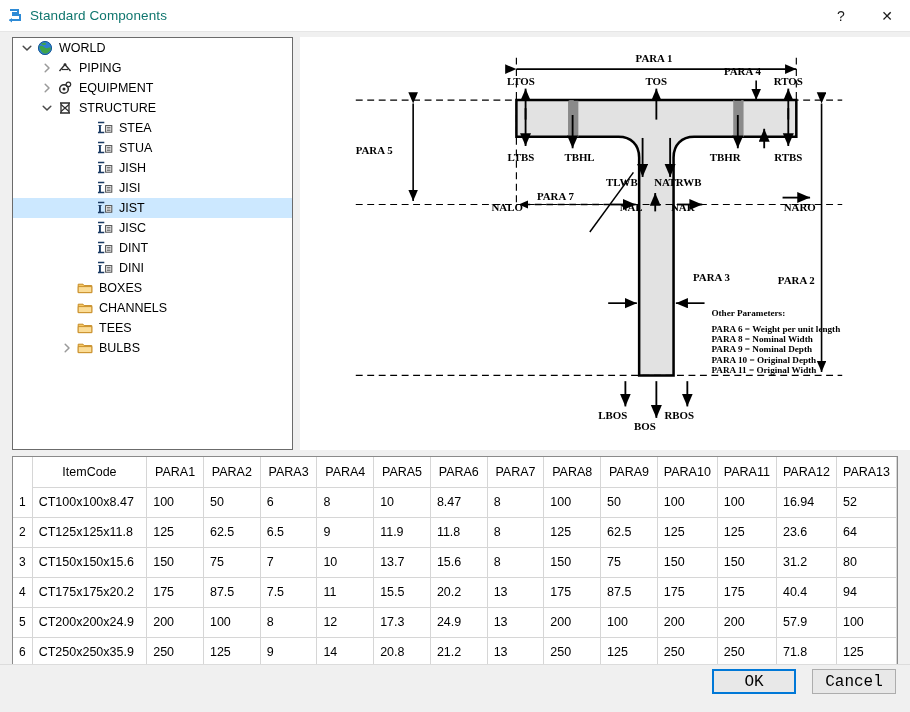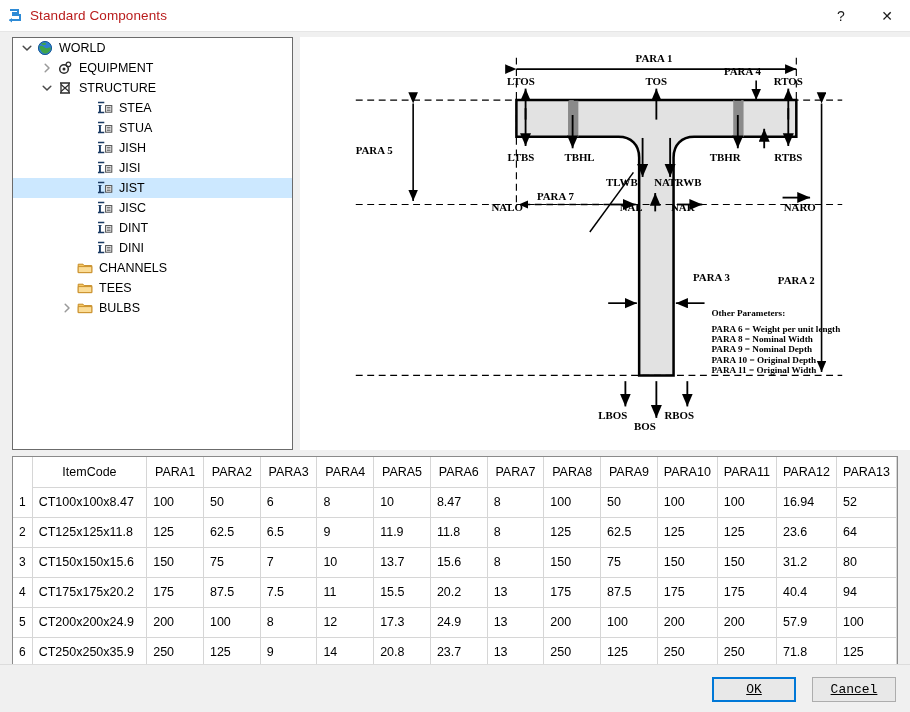--- a/index.html
+++ b/index.html
@@ -15,21 +15,21 @@
   }
 
   
   #titlebar {
     height: 32px; background:#ffffff;
     display:flex; align-items:center;
     border-bottom:1px solid #e6e6e6;
     position:relative;
   }
   #app-icon { width:30px; height:32px; display:flex; align-items:center; justify-content:center; }
-  #title-text { font-size:13.5px; color:#b91c1c; letter-spacing:.1px; }
+  #title-text { font-size:13.5px; color:#0f766e; letter-spacing:.1px; }
   .tb-btn {
     width:46px; height:32px; display:flex; align-items:center; justify-content:center;
     font-size:14px; color:#1b1b1b; cursor:default;
   }
   #titlebar-right { position:absolute; right:0; top:0; display:flex; }
 
   
   #window-body { position:absolute; top:32px; left:0; right:0; bottom:0; background:#f0f0f0; }
 
   
@@ -68,24 +68,24 @@
   th.rowhdr, td.rownum { border-right:none; text-align:center; color:#000; width:18px; padding:0 2px; }
   tr.hdr th.rowhdr { border-bottom:none; }
   td.rownum { border-bottom:none; font-size:12px; }
   th.c-item { width:115px; }
   td.c-item { width:115px; }
   .pcol { width:57px; }
 
   
   #footer { position:absolute; left:0; bottom:0; width:910px; height:48px; background:#f0f0f0; border-top:1px solid #dcdcdc;}
   .dlg-btn {
-    position:absolute; top:12px; height:25px; width:84px;
-    font-family:"Liberation Mono", monospace; font-size:13px;
+    position:absolute; top:4px; height:25px; width:84px;
+    font-family:"Liberation Mono", monospace; font-size:16px;
     background:#e8e8e8; border:1px solid #adadad; color:#000;
-    display:flex; align-items:center; justify-content:center; cursor:default;text-decoration:underline;
+    display:flex; align-items:center; justify-content:center; cursor:default;
   }
   #ok-button { right:114px; border:2px solid #0078d7; background:#e8e8e8; }
   #cancel-button { right:14px; }
 </style>
 </head>
 <body>
 
 <div id="titlebar">
   <div id="app-icon">
     <svg width="17" height="17" viewBox="0 0 17 17">
@@ -126,20 +126,36 @@
           </div>
           <div class="tree-row">
             <div style="width: 26px; flex: 0 0 auto;"></div>
             <div class="twisty">
               <svg width="12" height="12" viewBox="0 0 12 12">
                 <path d="M4.2 2.2 L8 6 L4.2 9.8" fill="none" stroke="#9a9a9a" stroke-width="1.5" stroke-linecap="round" stroke-linejoin="round"></path>
               </svg>
             </div>
             <div class="t-icon">
               <svg width="16" height="16" viewBox="0 0 16 16">
+                <path d="M2.5 11 L8 4.5 L13.5 11" fill="none" stroke="#2b2b2b" stroke-width="1.4"></path>
+                <path d="M5 9.5 L11 9.5" stroke="#2b2b2b" stroke-width="1.2"></path>
+                <circle cx="8" cy="4.6" r="1.4" fill="#2b2b2b"></circle>
+              </svg>
+            </div>
+            <span class="t-label">PIPING</span>
+          </div>
+          <div class="tree-row">
+            <div style="width: 26px; flex: 0 0 auto;"></div>
+            <div class="twisty">
+              <svg width="12" height="12" viewBox="0 0 12 12">
+                <path d="M4.2 2.2 L8 6 L4.2 9.8" fill="none" stroke="#9a9a9a" stroke-width="1.5" stroke-linecap="round" stroke-linejoin="round"></path>
+              </svg>
+            </div>
+            <div class="t-icon">
+              <svg width="16" height="16" viewBox="0 0 16 16">
                 <circle cx="7" cy="9" r="4.3" fill="none" stroke="#2b2b2b" stroke-width="1.5"></circle>
                 <circle cx="7" cy="9" r="1.5" fill="#2b2b2b"></circle>
                 <circle cx="11.4" cy="4.4" r="2.3" fill="none" stroke="#2b2b2b" stroke-width="1.2"></circle>
               </svg>
             </div>
             <span class="t-label">EQUIPMENT</span>
           </div>
           <div class="tree-row">
             <div style="width: 26px; flex: 0 0 auto;"></div>
             <div class="twisty">
@@ -251,20 +267,31 @@
             <div class="twisty"></div>
             <div class="t-icon">
               <svg width="16" height="16" viewBox="0 0 16 16">
                 <text x="0.5" y="12.6" font-family="Liberation Serif, serif" font-size="12.5" font-weight="bold" fill="#1b3b63">I</text>
                 <path d="M1 2.6 L7.3 2.6 M1 12.4 L7.3 12.4" stroke="#1b3b63" stroke-width="1.5"></path>
                 <rect x="8.6" y="5.6" width="6.2" height="6.6" fill="#fff" stroke="#4a4a4a" stroke-width="1"></rect>
                 <path d="M9.8 7.4 L13.6 7.4 M9.8 9 L13.6 9 M9.8 10.6 L13.6 10.6" stroke="#4a4a4a" stroke-width="0.8"></path>
               </svg>
             </div>
             <span class="t-label">DINI</span>
+          </div>
+          <div class="tree-row">
+            <div style="width: 46px; flex: 0 0 auto;"></div>
+            <div class="twisty"></div>
+            <div class="t-icon">
+              <svg width="16" height="16" viewBox="0 0 16 16">
+                <path d="M1.2 4.2 L6 4.2 L7.2 5.6 L14.8 5.6 L14.8 12.6 L1.2 12.6 Z" fill="#f6c761" stroke="#c68b26" stroke-width="1"></path>
+                <path d="M1.2 6.6 L14.8 6.6 L14.8 12.6 L1.2 12.6 Z" fill="#fbdc96" stroke="#c68b26" stroke-width="0.9"></path>
+              </svg>
+            </div>
+            <span class="t-label">BOXES</span>
           </div>
           <div class="tree-row">
             <div style="width: 46px; flex: 0 0 auto;"></div>
             <div class="twisty"></div>
             <div class="t-icon">
               <svg width="16" height="16" viewBox="0 0 16 16">
                 <path d="M1.2 4.2 L6 4.2 L7.2 5.6 L14.8 5.6 L14.8 12.6 L1.2 12.6 Z" fill="#f6c761" stroke="#c68b26" stroke-width="1"></path>
                 <path d="M1.2 6.6 L14.8 6.6 L14.8 12.6 L1.2 12.6 Z" fill="#fbdc96" stroke="#c68b26" stroke-width="0.9"></path>
               </svg>
             </div>
@@ -530,21 +557,21 @@
             <td class="pcol">100</td>
           </tr>
           <tr>
             <td class="rownum">6</td>
             <td class="c-item">CT250x250x35.9</td>
             <td class="pcol">250</td>
             <td class="pcol">125</td>
             <td class="pcol">9</td>
             <td class="pcol">14</td>
             <td class="pcol">20.8</td>
-            <td class="pcol">23.7</td>
+            <td class="pcol">21.2</td>
             <td class="pcol">13</td>
             <td class="pcol">250</td>
             <td class="pcol">125</td>
             <td class="pcol">250</td>
             <td class="pcol">250</td>
             <td class="pcol">71.8</td>
             <td class="pcol">125</td>
           </tr>
         </tbody>
     </table>

